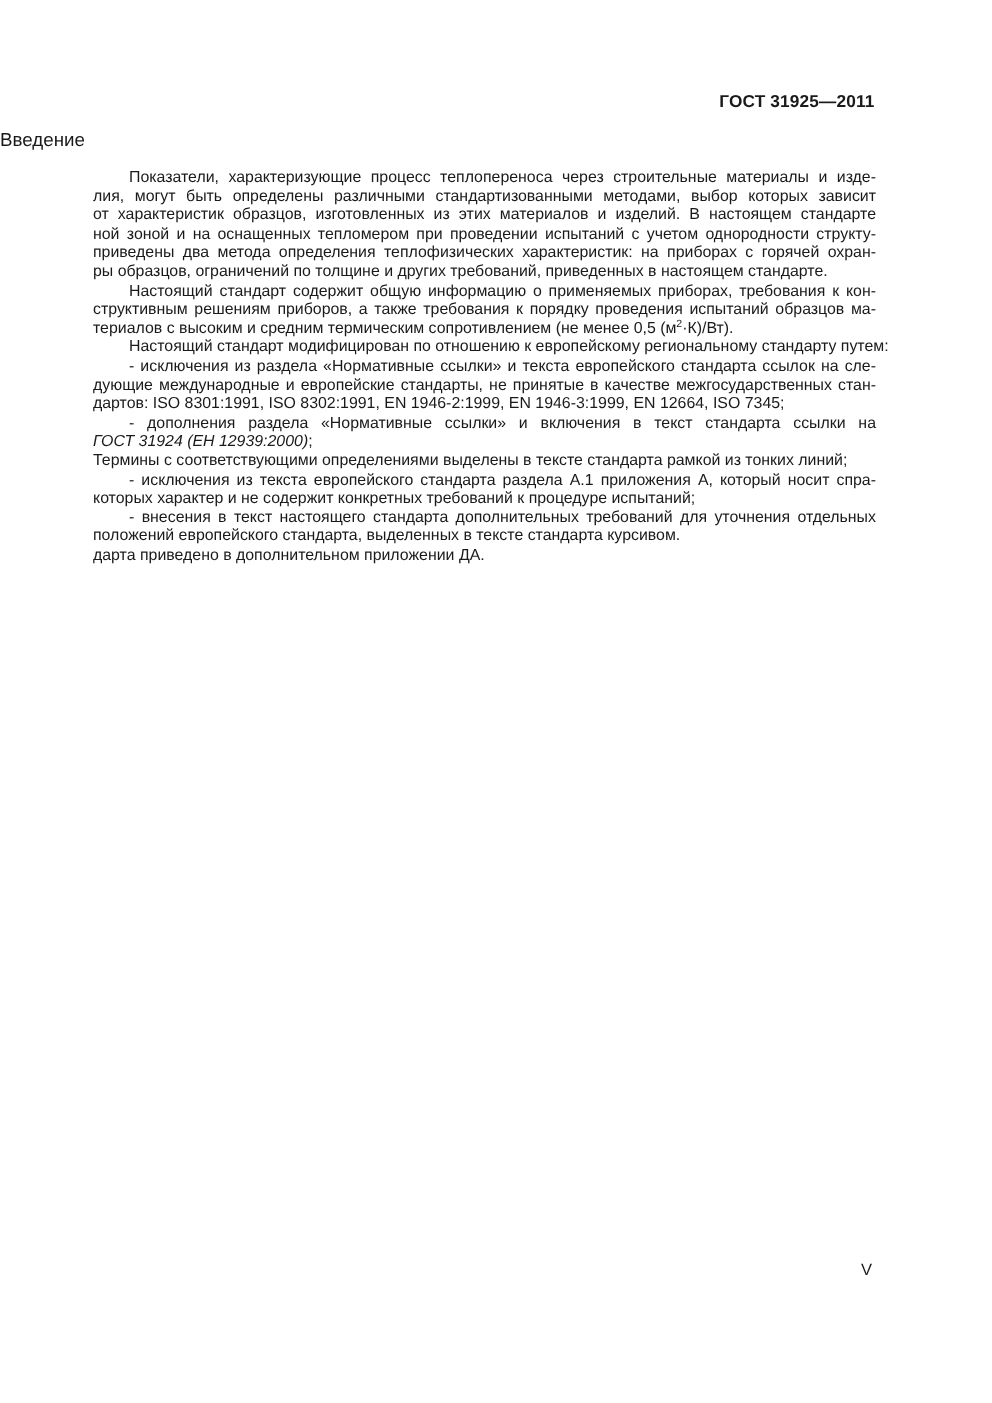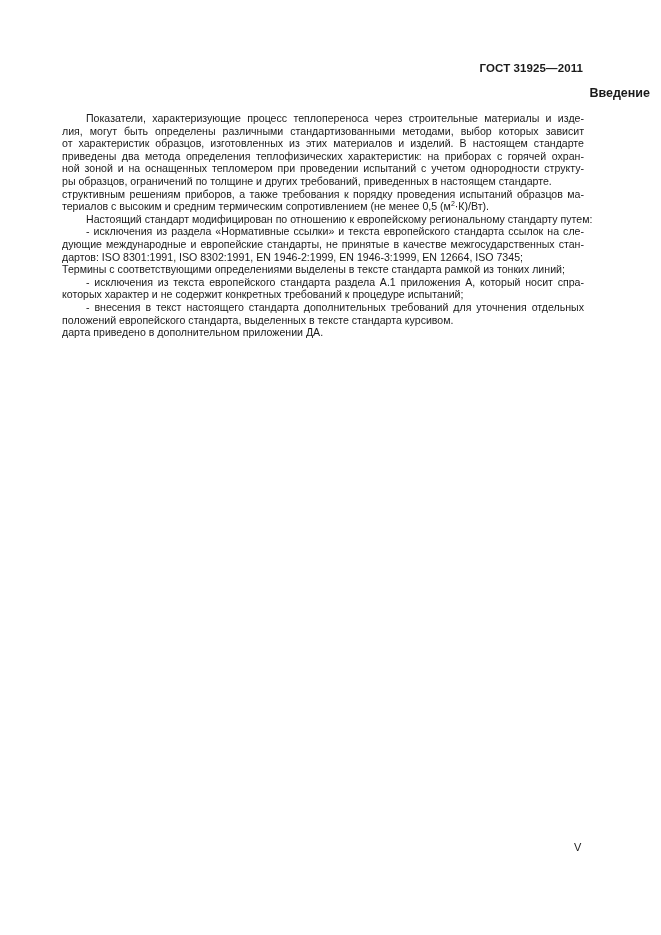--- a/index.html
+++ b/index.html
@@ -1,19 +1,19 @@
 <!DOCTYPE html>
 <html><head>
 <meta charset="utf-8">
 <style>
   html, body { margin: 0; padding: 0; background: #ffffff; }
   body { width: 661px; height: 935px; position: relative; overflow: hidden;
          font-family: "Liberation Sans", "DejaVu Sans", sans-serif; color: #1a1a1a; }
   .header-code { position: absolute; right: 78px; top: 62px; font-size: 11.5px; font-weight: bold; letter-spacing: 0.1px; }
-  .title { position: absolute; left: 0; width: 650px; top: 86px; text-align: right; font-size: 12.5px; font-weight: bold; }
+  .title { position: absolute; left: 0; width: 650px; top: 86px; text-align: left; font-size: 12.5px; font-weight: normal; }
   .body { position: absolute; left: 62px; width: 522px; top: 112px; font-size: 10.6px; line-height: 12.6px; }
   .line { display: block; white-space: nowrap; text-align: justify; text-align-last: justify; height: 12.6px; }
   .line.last { text-align-last: left; }
   .indent { padding-left: 24px; }
   .dash { padding-left: 24px; }
   .it { font-style: italic; }
   sup { font-size: 7px; vertical-align: 4px; line-height: 0; }
   .page-num { position: absolute; left: 574px; top: 841px; font-size: 11px; }
 </style>
 </head>
@@ -22,40 +22,45 @@
 <div>
   <div class="header-code">ГОСТ 31925—2011</div>
   <div class="title">Введение</div>
 
   <div class="body">
 
     <div>
       <span class="line indent">Показатели, характеризующие процесс теплопереноса через строительные материалы и изде-</span>
       <span class="line">лия, могут быть определены различными стандартизованными методами, выбор которых зависит</span>
       <span class="line">от характеристик образцов, изготовленных из этих материалов и изделий. В настоящем стандарте</span>
+      <span class="line">ной зоной и на оснащенных тепломером при проведении испытаний с учетом однородности структу-</span>
       <span class="line">приведены два метода определения теплофизических характеристик: на приборах с горячей охран-</span>
-      <span class="line">ной зоной и на оснащенных тепломером при проведении испытаний с учетом однородности структу-</span>
       <span class="line last">ры образцов, ограничений по толщине и других требований, приведенных в настоящем стандарте.</span>
     </div>
 
     <div>
+      <span class="line indent">Настоящий стандарт содержит общую информацию о применяемых приборах, требования к кон-</span>
       <span class="line">структивным решениям приборов, а также требования к порядку проведения испытаний образцов ма-</span>
       <span class="line last"><span>териалов с высоким и средним термическим сопротивлением (не менее 0,5 (м</span><sup>2</sup><span>·К)/Вт).</span></span>
     </div>
 
     <div>
       <span class="line indent last">Настоящий стандарт модифицирован по отношению к европейскому региональному стандарту путем:</span>
     </div>
 
     <div>
       <span class="line dash">- исключения из раздела «Нормативные ссылки» и текста европейского стандарта ссылок на сле-</span>
       <span class="line">дующие международные и европейские стандарты, не принятые в качестве межгосударственных стан-</span>
       <span class="line last">дартов: ISO 8301:1991, ISO 8302:1991, EN 1946-2:1999, EN 1946-3:1999, EN 12664, ISO 7345;</span>
     </div>
 
+    <div>
+      <span class="line dash">- дополнения раздела «Нормативные ссылки» и включения в текст стандарта ссылки на</span>
+      <span class="line last"><span class="it">ГОСТ 31924 (ЕН 12939:2000)</span><span>;</span></span>
+    </div>
 
     <div>
       <span class="line last">Термины с соответствующими определениями выделены в тексте стандарта рамкой из тонких линий;</span>
     </div>
 
     <div>
       <span class="line dash">- исключения из текста европейского стандарта раздела А.1 приложения А, который носит спра-</span>
       <span class="line last">которых характер и не содержит конкретных требований к процедуре испытаний;</span>
     </div>
 

